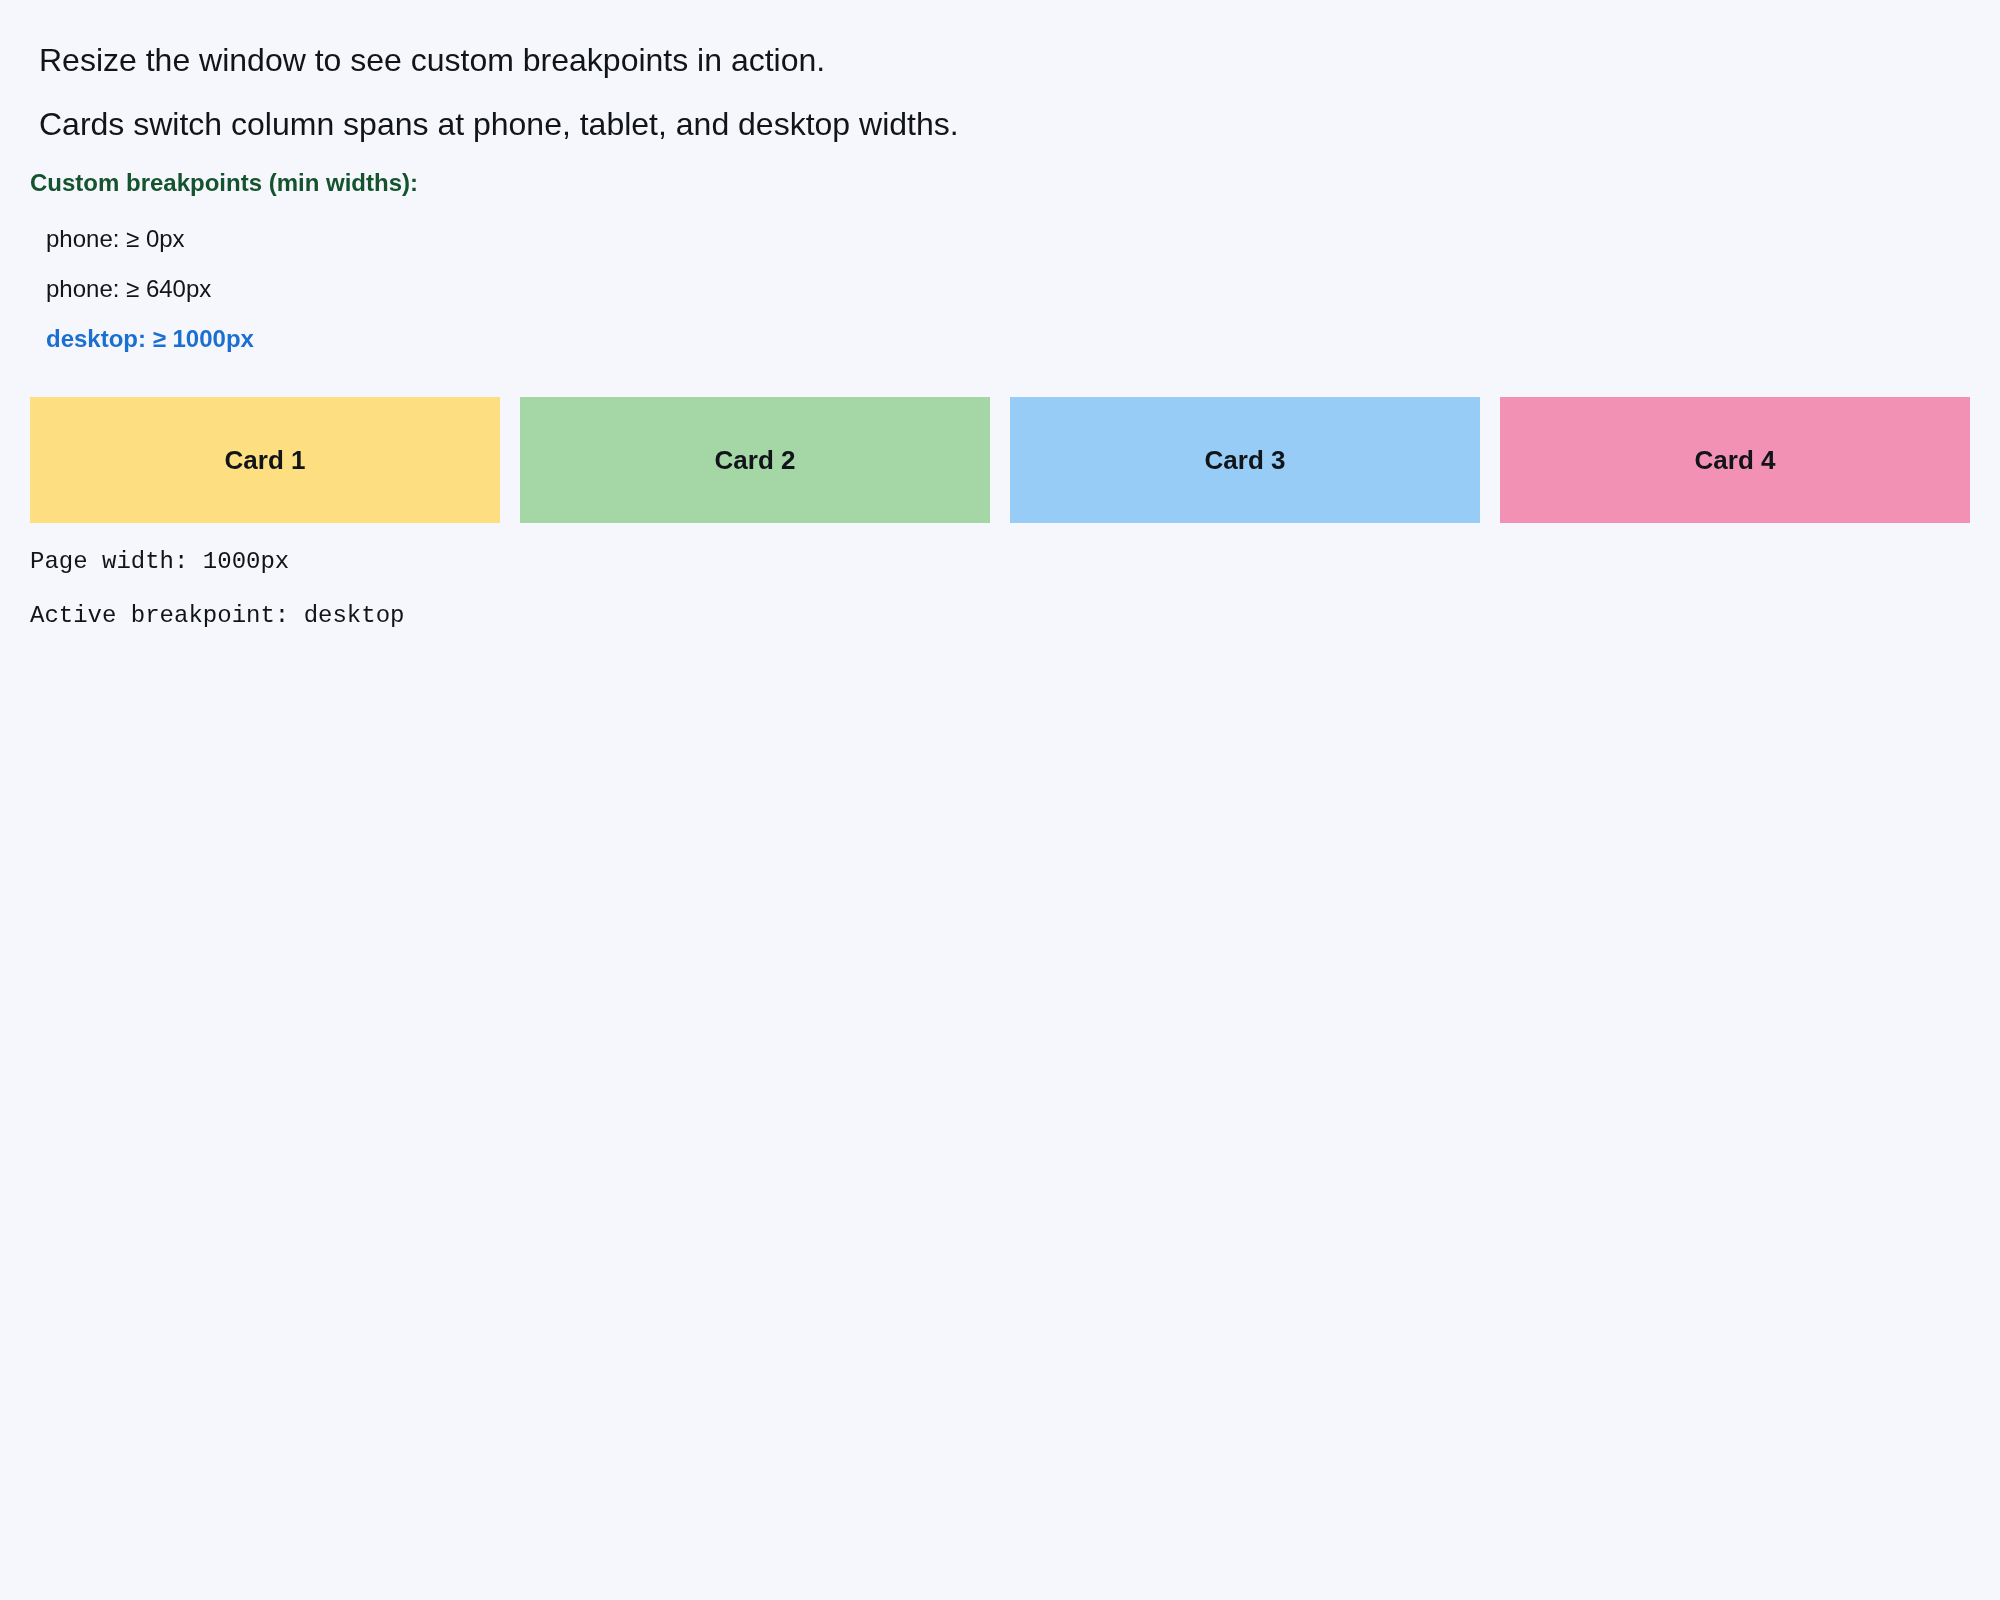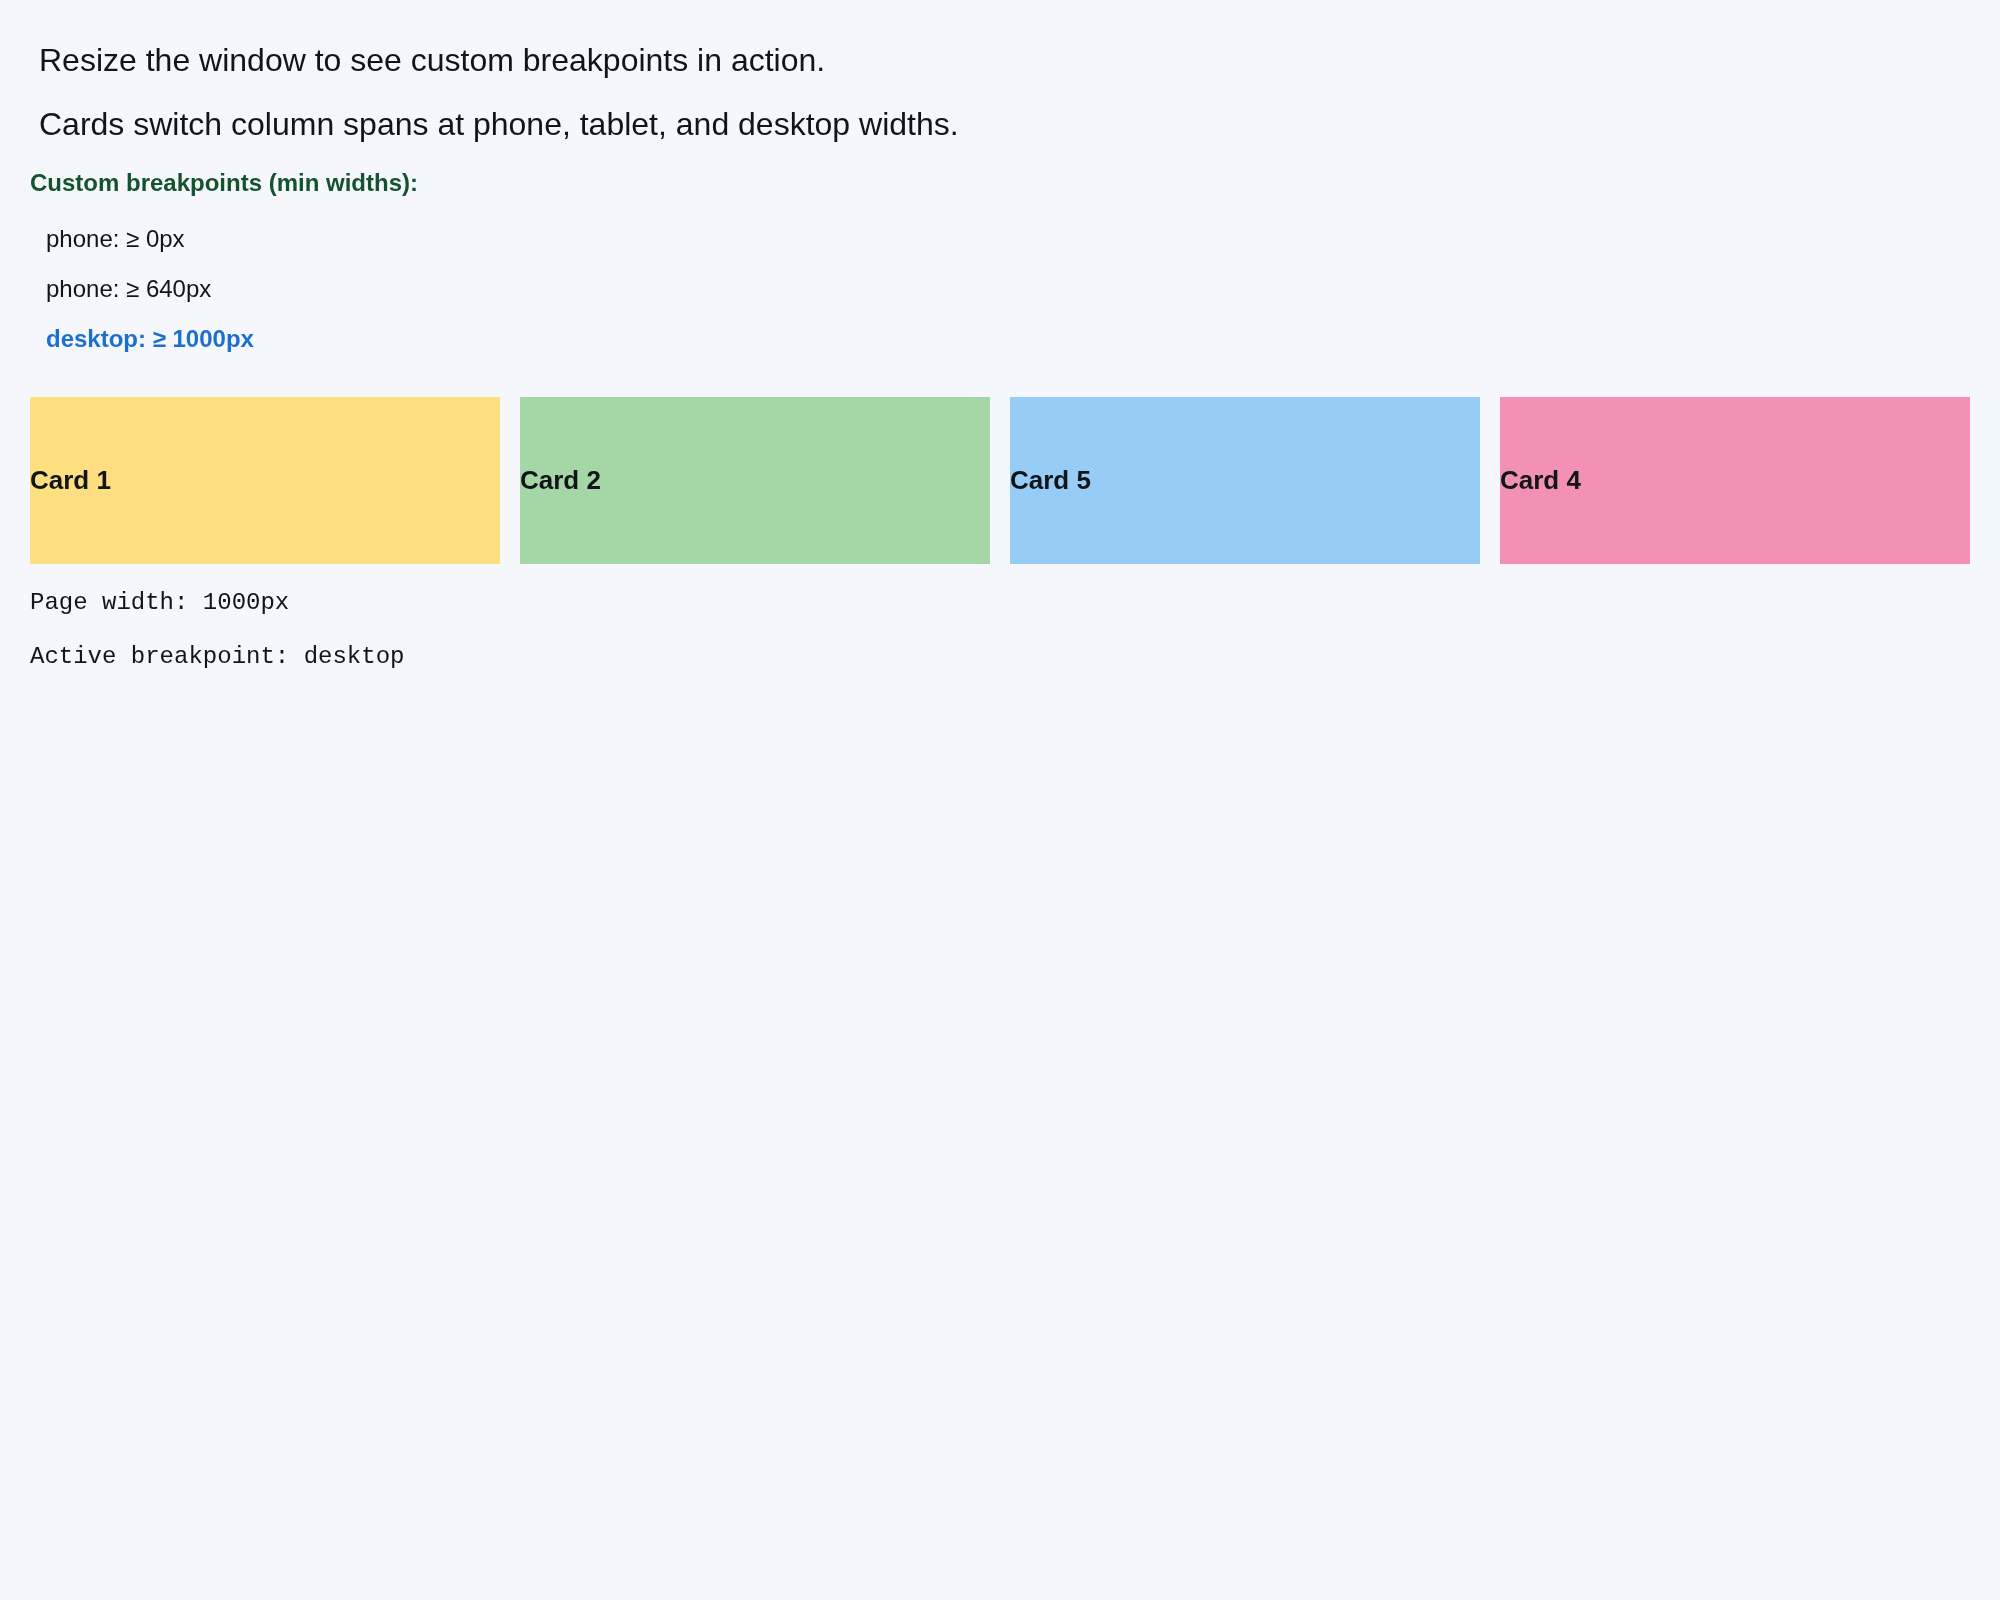--- a/index.html
+++ b/index.html
@@ -60,23 +60,24 @@
   }
 
   .cards-grid {
     display: grid;
     grid-template-columns: repeat(4, 1fr);
     gap: 20px;
     margin-top: 19px;
   }
 
   .card {
-    height: 167px;
+    height: 126px;
     display: flex;
     align-items: center;
+    justify-content: center;
     font-size: 26px;
     font-weight: bold;
     color: #111418;
     box-sizing: border-box;
   }
 
   .status-line {
     font-size: 24px;
     line-height: 1.25;
     color: #111418;
@@ -107,21 +108,21 @@
   </ul>
 
   <div class="cards-grid">
     <div class="card" style="background: rgb(253, 223, 129);">
       <span>Card 1</span>
     </div>
     <div class="card" style="background: rgb(164, 215, 165);">
       <span>Card 2</span>
     </div>
     <div class="card" style="background: rgb(150, 204, 245);">
-      <span>Card 5</span>
+      <span>Card 3</span>
     </div>
     <div class="card" style="background: rgb(243, 145, 181);">
       <span>Card 4</span>
     </div>
   </div>
 
   <div class="status-block">
     <p class="status-line">Page width: 1000px</p>
     <p class="status-line">Active breakpoint: desktop</p>
   </div>

